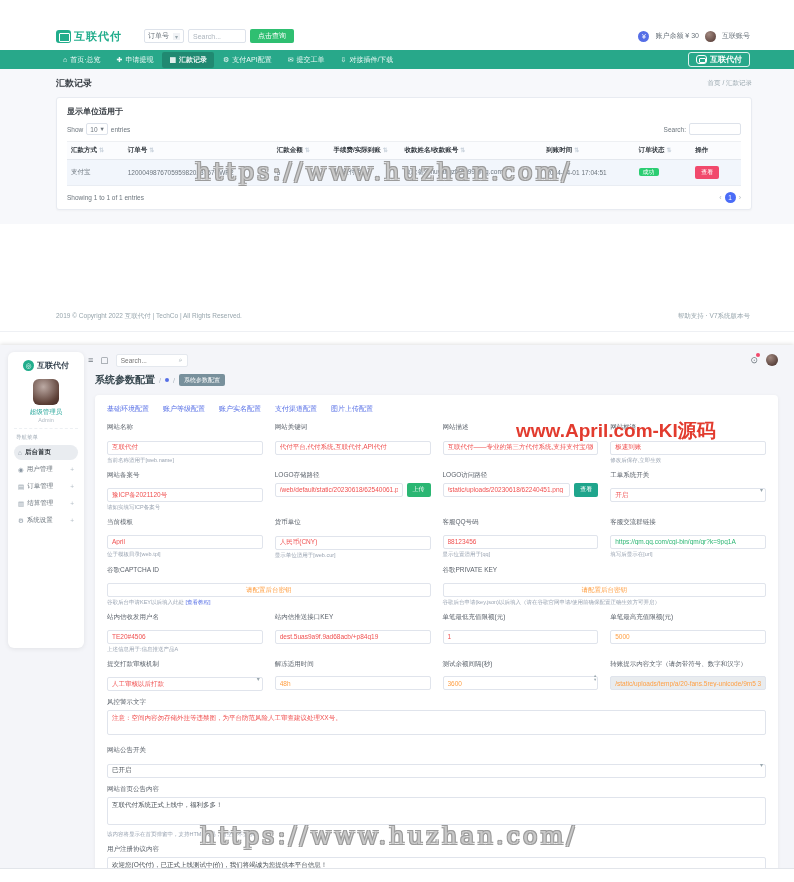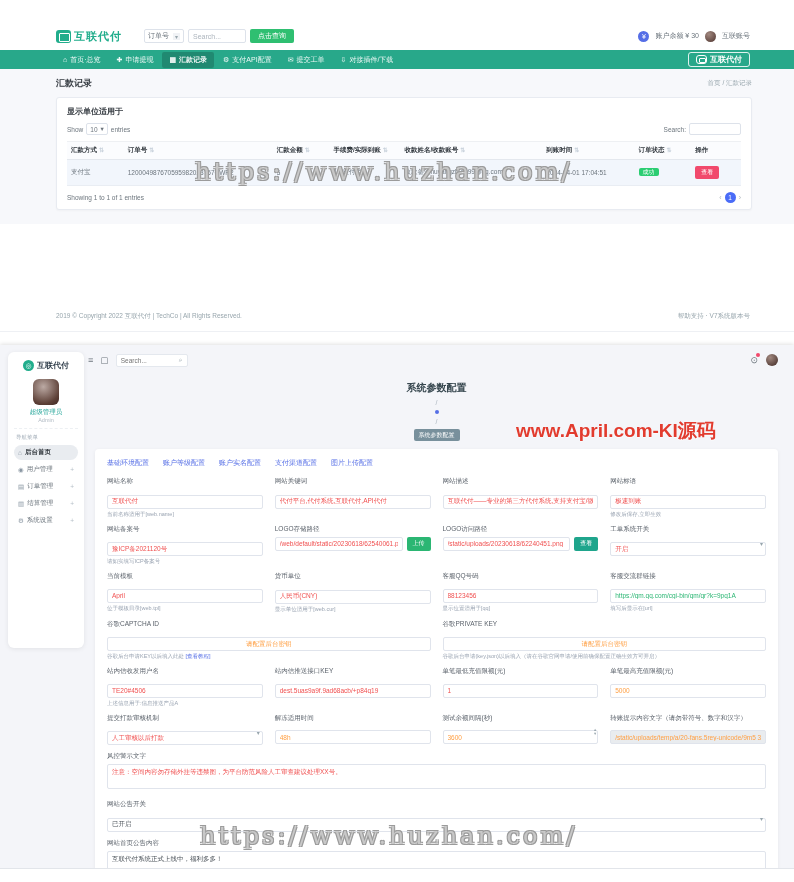--- a/index.html
+++ b/index.html
@@ -89,21 +89,21 @@
   .m-topbar { display:flex; align-items:center; gap:7px; height:16px; }
   .tb-ico { font-size:9px; color:#6c757d; cursor:pointer; }
   .m-search { display:flex; align-items:center; justify-content:space-between; width:72px; height:13px; background:#fff; border:1px solid #e4e8ee; border-radius:2px; padding:0 4px; }
   .m-search input { border:none; outline:none; width:50px; font-size:6.5px; color:#6c757d; }
   .m-search .sico { font-size:7px; color:#98a6ad; }
   .m-right { margin-left:auto; display:flex; align-items:center; gap:8px; }
   .bell-wrap { position:relative; font-size:9px; color:#6c757d; cursor:pointer; }
   .bell-dot { position:absolute; right:-2px; top:-2px; width:4px; height:4px; border-radius:50%; background:#f1496c; }
   .m-avatar { width:12px; height:12px; border-radius:50%; background:radial-gradient(circle at 35% 30%, #a1887f, #3e2723); cursor:pointer; }
 
-  .m-heading { display:flex; align-items:center; gap:4px; margin:13px 0 0 7px;flex-direction:column; }
+  .m-heading { display:flex; align-items:center; gap:4px; margin:5px 0 0 7px; }
   .m-title { font-size:10px; font-weight:bold; color:#37474f; }
   .m-sep { font-size:7px; color:#aab4be; }
   .m-dot { width:4px; height:4px; border-radius:50%; background:#556ee6; }
   .m-badge { background:#78909c; color:#fff; font-size:6px; padding:1.5px 5px; border-radius:2px; }
 
   .m-card { margin:8px 0 0 7px; background:#fff; border-radius:4px; box-shadow:0 1px 4px rgba(0,0,0,.06); padding:9px 12px 10px; }
   .tabs { display:flex; gap:14px; margin-bottom:9px; }
   .tab { font-size:7px; color:#556ee6; cursor:pointer; }
 
   .fr { display:grid; column-gap:12px; margin-bottom:7px; }

